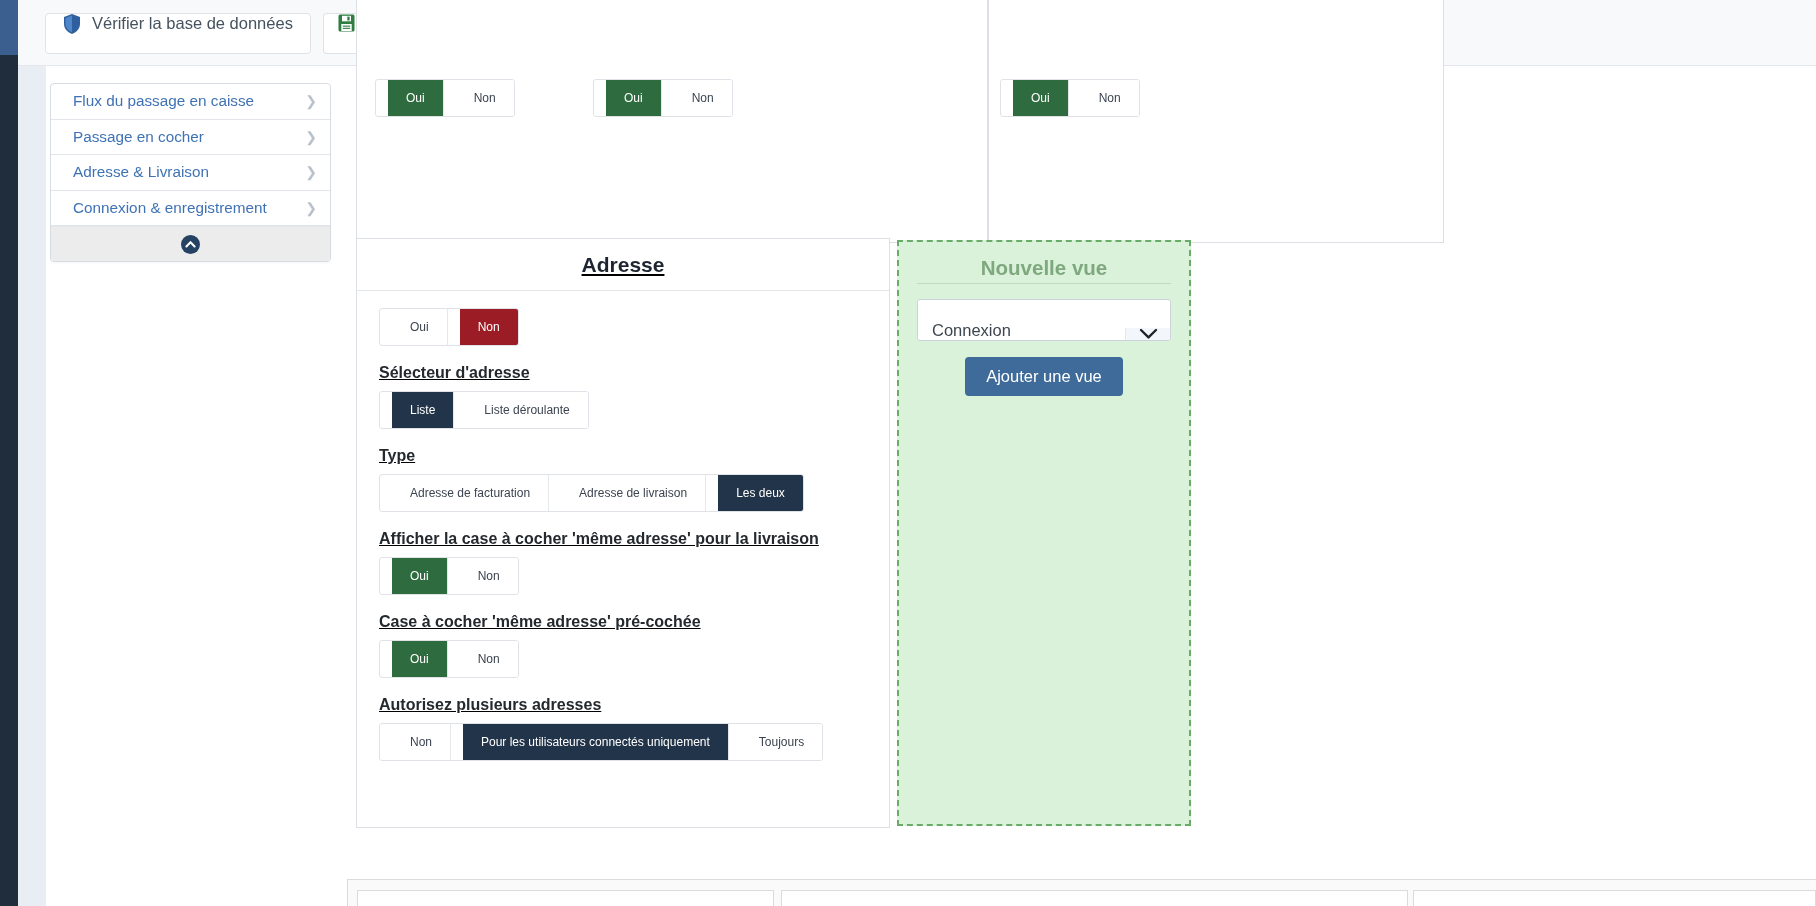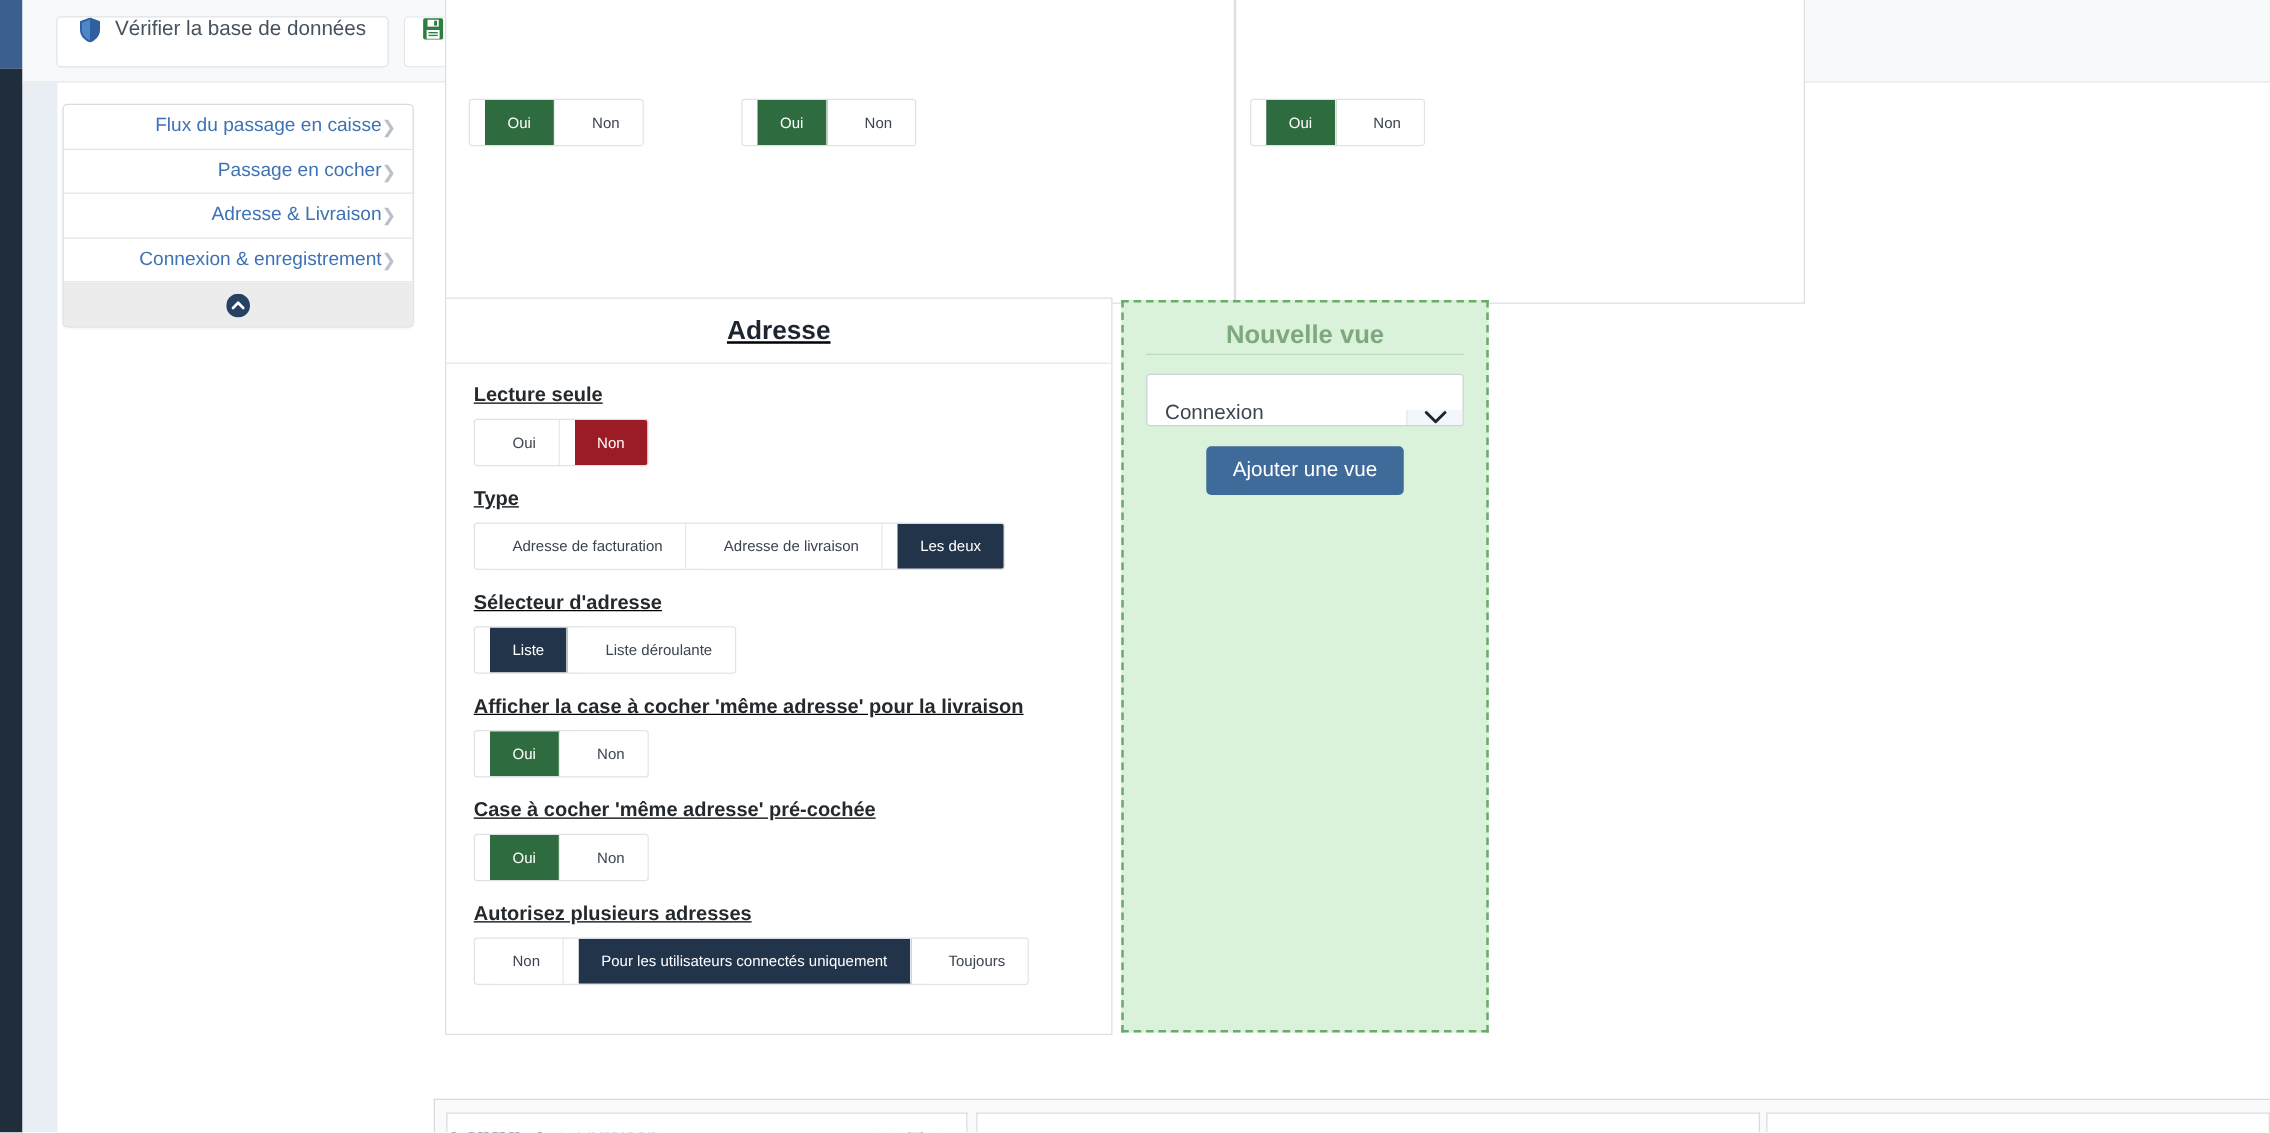--- a/index.html
+++ b/index.html
@@ -105,21 +105,21 @@
     width: 281px;
     background: #ffffff;
     border: 1px solid #d8dde3;
     border-radius: 4px;
     box-sizing: border-box;
     box-shadow: 0 1px 2px rgba(0,0,0,.04);
   }
   .side-item {
     display: flex;
     align-items: center;
-    justify-content: flex-end;
+    justify-content: space-between;
     height: 35.6px;
     padding: 0 13px 0 22px;
     border-bottom: 1px solid #e2e6ea;
     color: #3f72b5;
     font-size: 15.3px;
     cursor: pointer;
     box-sizing: border-box;
   }
   .side-item:last-of-type { border-bottom: 1px solid #e2e6ea; }
   .side-chevron { color: #b9c2cc; font-size: 14px; line-height: 1; }
@@ -444,41 +444,40 @@
           </svg>
       </span>
     </div>
   </div>
 
   <div class="panel" id="adresse-card">
     <div class="card-title">Adresse</div>
     <div class="card-body">
 
       <div class="field-block">
-        <div class="field-label">Lecture seule</div>
         <div class="btn-group">
           <div class="seg">Oui</div>
           <div class="seg on-red">Non</div>
+        </div>
+      </div>
+
+      <div class="field-block">
+        <div class="field-label">Sélecteur d'adresse</div>
+        <div class="btn-group">
+          <div class="seg on-navy">Liste</div>
+          <div class="seg">Liste déroulante</div>
         </div>
       </div>
 
       <div class="field-block">
         <div class="field-label">Type</div>
         <div class="btn-group">
           <div class="seg">Adresse de facturation</div>
           <div class="seg">Adresse de livraison</div>
           <div class="seg on-navy">Les deux</div>
-        </div>
-      </div>
-
-      <div class="field-block">
-        <div class="field-label">Sélecteur d'adresse</div>
-        <div class="btn-group">
-          <div class="seg on-navy">Liste</div>
-          <div class="seg">Liste déroulante</div>
         </div>
       </div>
 
       <div class="field-block">
         <div class="field-label">Afficher la case à cocher 'même adresse' pour la livraison</div>
         <div class="btn-group">
           <div class="seg on-green">Oui</div>
           <div class="seg">Non</div>
         </div>
       </div>

